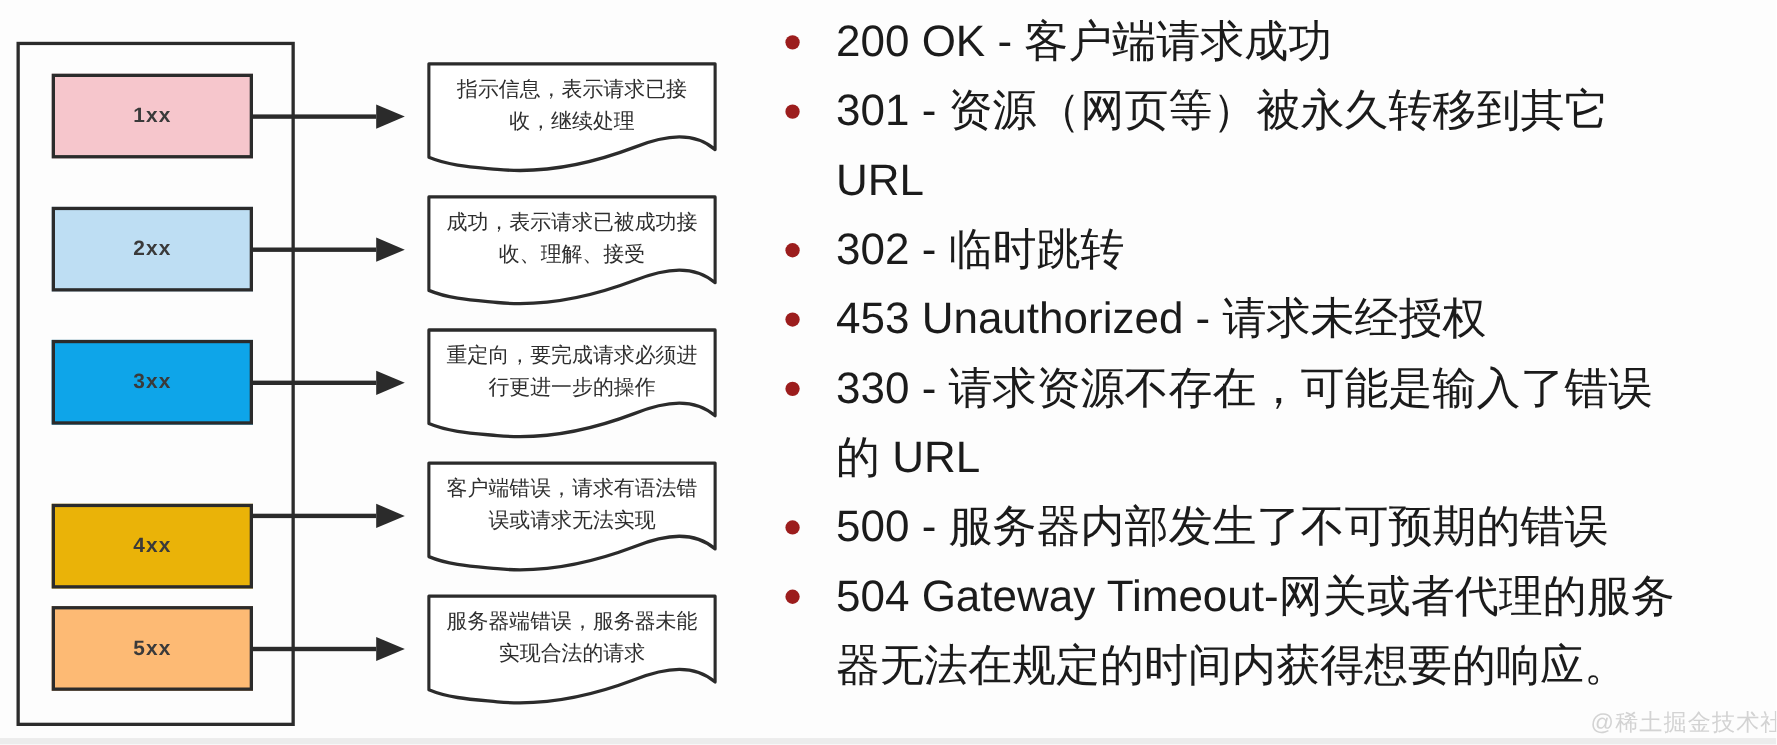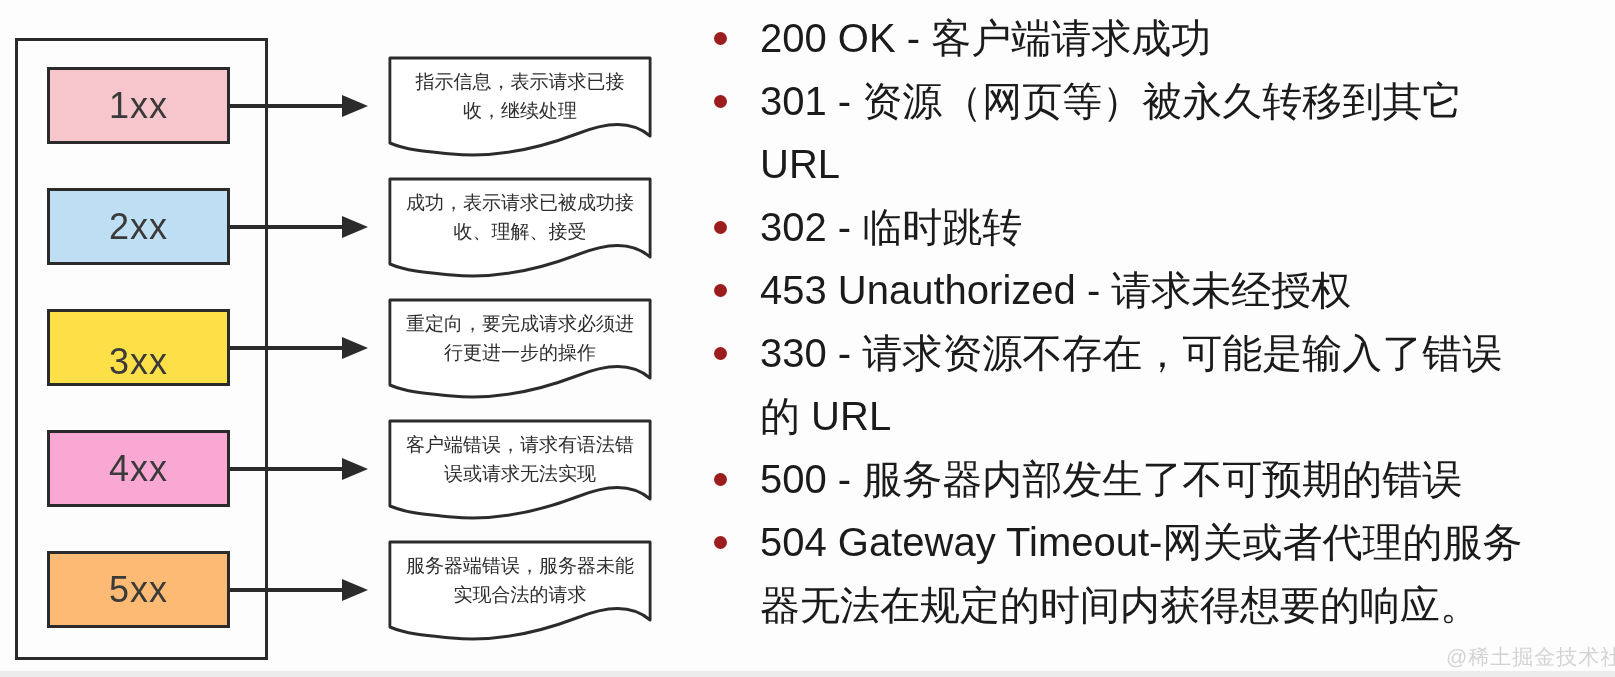--- a/index.html
+++ b/index.html
@@ -16,21 +16,21 @@
   }
   .row{position:absolute;left:0;top:0;width:0;height:0;}
   .r1{--y:106px;} .r2{--y:227px;} .r3{--y:348px;} .r4{--y:469px;} .r5{--y:590px;}
 
   .code-box{
     position:absolute;left:47px;top:calc(var(--y) - 39px);
     width:177px;height:71px;border:3px solid #2b2b2b;
     display:flex;align-items:center;justify-content:center;
   }
   .code-label{
-    font-size:36px;font-weight:normal;color:#3a3a3a;letter-spacing:1px;
+    font-size:19px;font-weight:bold;color:#3a3a3a;letter-spacing:1px;
   }
 
   .arrow{
     position:absolute;left:230px;top:calc(var(--y) - 2px);
     width:112px;height:4px;background:#2b2b2b;
   }
   .arrow-head{
     position:absolute;left:112px;top:-9px;width:0;height:0;
     border-left:26px solid #2b2b2b;
     border-top:11px solid transparent;border-bottom:11px solid transparent;
@@ -99,36 +99,36 @@
     </div>
     <div class="doc">
       <svg viewBox="0 0 280 102" preserveAspectRatio="none">
         <path class="doc-shape-path" d="M2 2 L278 2 L278 80 C258 64 232 66 200 78 C158 93 112 102 68 98 C46 96 22 95 2 87 Z"></path>
       </svg>
       <div class="doc-text">成功，表示请求已被成功接收、理解、接受</div>
     </div>
   </div>
 
   <div class="row r3">
-    <div class="code-box" style="background-color: #fde047; align-items: flex-end;">
+    <div class="code-box" style="background-color: #0ea5e9;">
       <span class="code-label">3xx</span>
     </div>
     <div class="arrow">
       <span class="arrow-head"></span>
     </div>
     <div class="doc">
       <svg viewBox="0 0 280 102" preserveAspectRatio="none">
         <path class="doc-shape-path" d="M2 2 L278 2 L278 80 C258 64 232 66 200 78 C158 93 112 102 68 98 C46 96 22 95 2 87 Z"></path>
       </svg>
       <div class="doc-text">重定向，要完成请求必须进行更进一步的操作</div>
     </div>
   </div>
 
   <div class="row r4">
-    <div class="code-box" style="background-color: #f9a8d4;">
+    <div class="code-box" style="background-color: #eab308; margin-top: 28px;">
       <span class="code-label">4xx</span>
     </div>
     <div class="arrow">
       <span class="arrow-head"></span>
     </div>
     <div class="doc">
       <svg viewBox="0 0 280 102" preserveAspectRatio="none">
         <path class="doc-shape-path" d="M2 2 L278 2 L278 80 C258 64 232 66 200 78 C158 93 112 102 68 98 C46 96 22 95 2 87 Z"></path>
       </svg>
       <div class="doc-text">客户端错误，请求有语法错误或请求无法实现</div>

